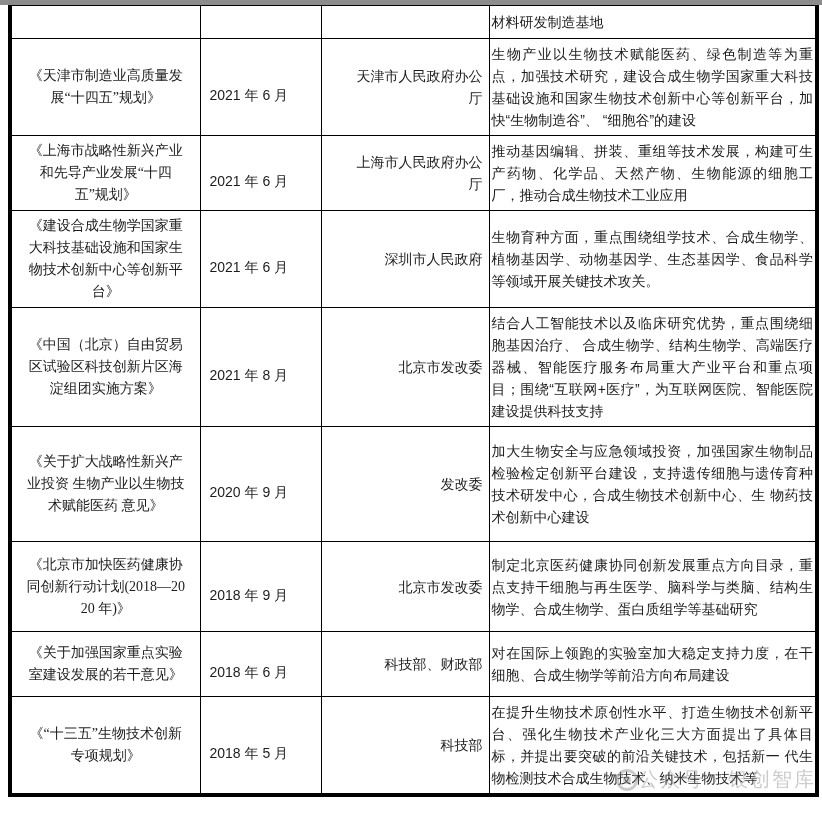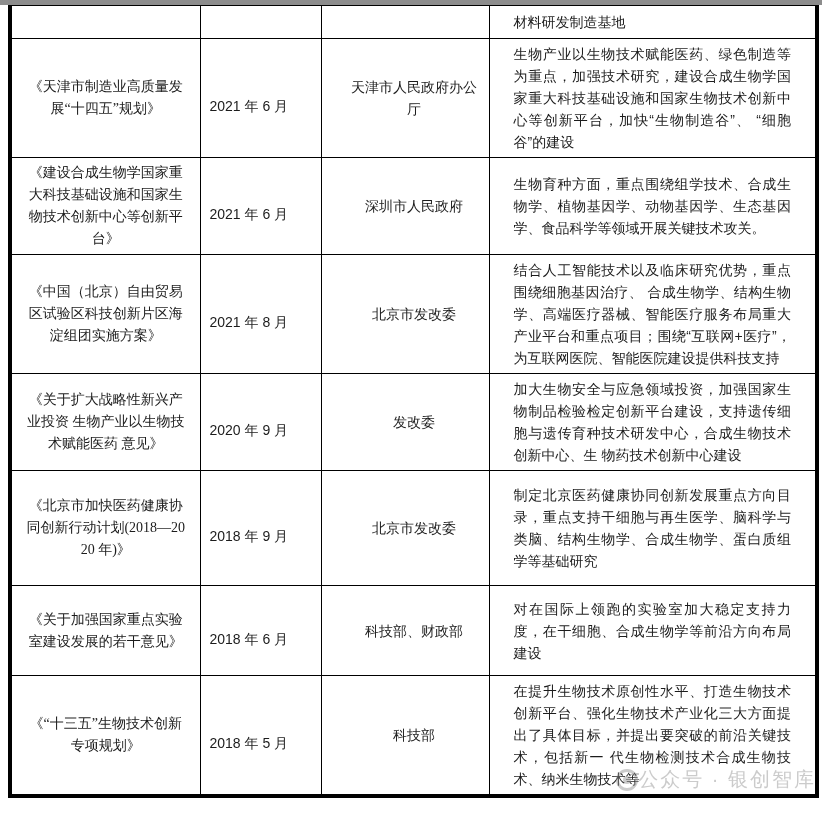--- a/index.html
+++ b/index.html
@@ -32,22 +32,22 @@
   td {
     border: 1px solid #000;
     font-size: 14px;
     line-height: 22px;
     vertical-align: middle;
     word-break: break-all;
     overflow: hidden;
   }
   td.c-policy  { text-align: center; padding: 4px 12px; font-family: Liberation Serif, serif; }
   td.c-date    { text-align: left;   padding: 20px 6px 4px 9px; white-space: nowrap; }
-  td.c-agency  { text-align: center;   padding: 4px 6px 4px 24px; }
-  td.c-content { text-align: justify; padding: 4px 24px; }
+  td.c-agency  { text-align: right;   padding: 4px 6px 4px 24px; }
+  td.c-content { text-align: justify; padding: 4px 2px; }
   
   #table-body tr:nth-child(1)  { height: 33px;  }
   #table-body tr:nth-child(2)  { height: 95px;  }
   #table-body tr:nth-child(3)  { height: 62px;  }
   #table-body tr:nth-child(4)  { height: 93px;  }
   #table-body tr:nth-child(5)  { height: 90px;  }
   #table-body tr:nth-child(6)  { height: 115px; }
   #table-body tr:nth-child(7)  { height: 90px;  }
   #table-body tr:nth-child(8)  { height: 65px;  }
   #table-body tr:nth-child(9)  { height: 49px;  }
@@ -100,20 +100,26 @@
     <td class="c-content">材料研发制造基地</td>
   </tr>
 
   <tr>
     <td class="c-policy">《天津市制造业高质量发展“十四五”规划》</td>
     <td class="c-date">2021 年 6 月</td>
     <td class="c-agency">天津市人民政府办公厅</td>
     <td class="c-content">生物产业以生物技术赋能医药、绿色制造等为重点，加强技术研究，建设合成生物学国家重大科技基础设施和国家生物技术创新中心等创新平台，加快“生物制造谷”、 “细胞谷”的建设</td>
   </tr>
 
+  <tr>
+    <td class="c-policy">《上海市战略性新兴产业和先导产业发展“十四五”规划》</td>
+    <td class="c-date">2021 年 6 月</td>
+    <td class="c-agency">上海市人民政府办公厅</td>
+    <td class="c-content">推动基因编辑、拼装、重组等技术发展，构建可生产药物、化学品、天然产物、生物能源的细胞工厂，推动合成生物技术工业应用</td>
+  </tr>
 
   <tr>
     <td class="c-policy">《建设合成生物学国家重大科技基础设施和国家生物技术创新中心等创新平台》</td>
     <td class="c-date">2021 年 6 月</td>
     <td class="c-agency">深圳市人民政府</td>
     <td class="c-content">生物育种方面，重点围绕组学技术、合成生物学、植物基因学、动物基因学、生态基因学、食品科学等领域开展关键技术攻关。</td>
   </tr>
 
 
   <tr>

